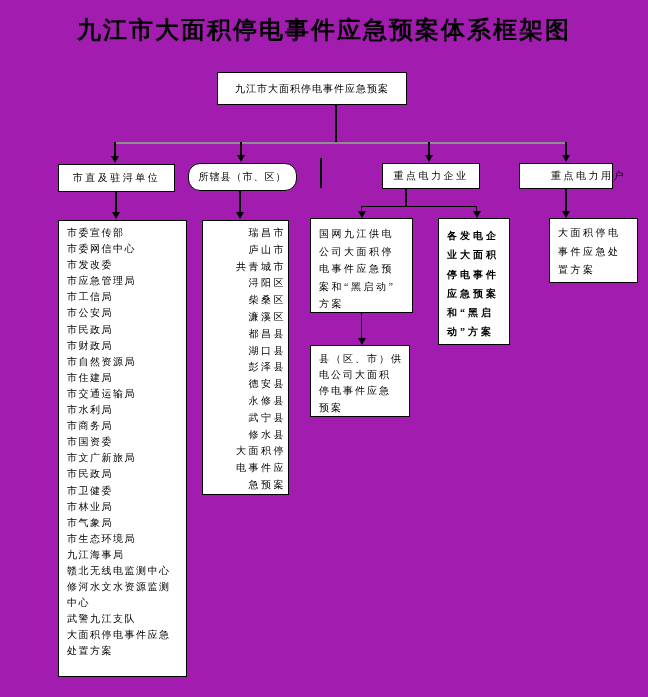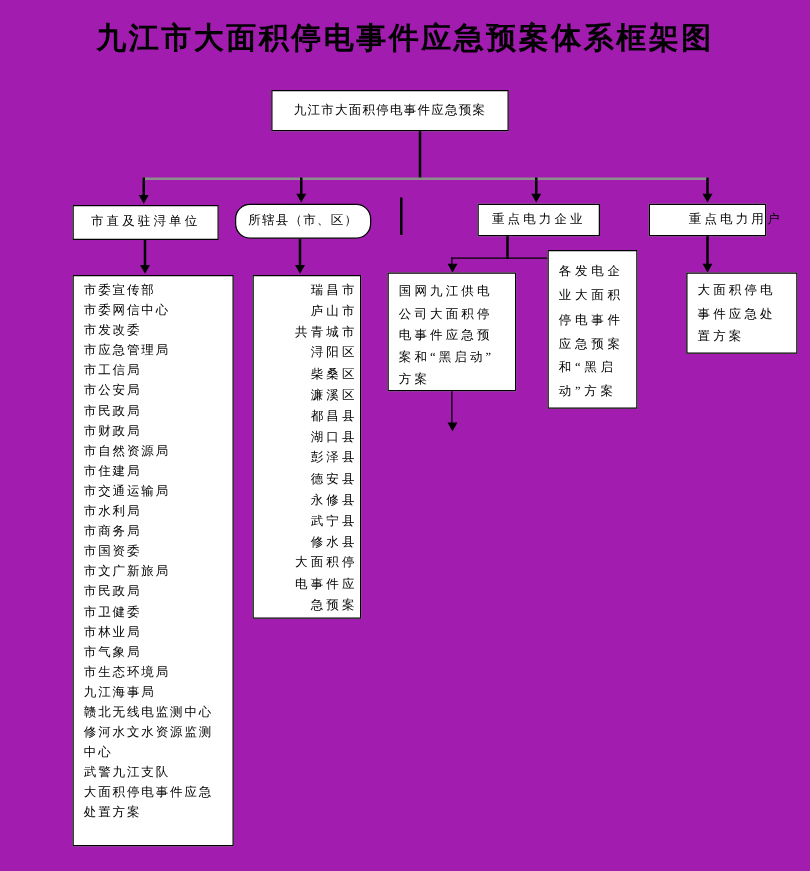--- a/index.html
+++ b/index.html
@@ -121,32 +121,38 @@
     </div>
 
   <div class="box lsbox" style="left:310px;top:218px;width:103px;height:95px;letter-spacing:2.5px;line-height:17.5px;padding-top:6px;">
       <div class="tline">国网九江供电</div>
       <div class="tline">公司大面积停</div>
       <div class="tline">电事件应急预</div>
       <div class="tline">案和“黑启动”</div>
       <div class="tline">方案</div>
     </div>
 
-  <div class="box lsbox" style="left:438px;top:200px;width:72px;height:127px;letter-spacing:3px;line-height:19.3px;padding-top:7px;">
+  <div class="box lsbox" style="left:438px;top:218px;width:72px;height:127px;letter-spacing:3px;line-height:19.3px;padding-top:7px;font-weight:bold;">
       <div class="tline">各发电企</div>
       <div class="tline">业大面积</div>
       <div class="tline">停电事件</div>
       <div class="tline">应急预案</div>
       <div class="tline">和“黑启</div>
       <div class="tline">动”方案</div>
     </div>
 
   <div class="vline" style="left:361px;top:313px;height:26px;width:1px;"></div>
   <div class="arrow-down" style="left:358px;top:338px;"></div>
 
+  <div class="box lsbox" style="left:310px;top:345px;width:100px;height:72px;letter-spacing:2px;line-height:16.2px;padding-top:5px;">
+      <div class="tline">县（区、市）供</div>
+      <div class="tline">电公司大面积</div>
+      <div class="tline">停电事件应急</div>
+      <div class="tline">预案</div>
+    </div>
 
   <div class="box lsbox" style="left:549px;top:218px;width:89px;height:65px;letter-spacing:2.5px;line-height:18.5px;padding-top:5px;">
       <div class="tline">大面积停电</div>
       <div class="tline">事件应急处</div>
       <div class="tline">置方案</div>
     </div>
 
 </div>
 
 </body></html>

